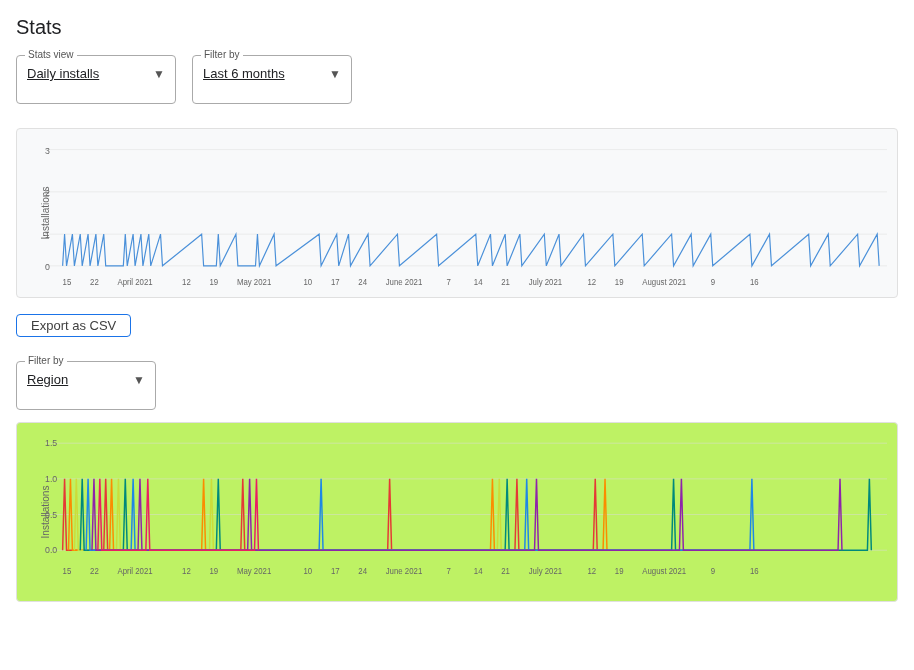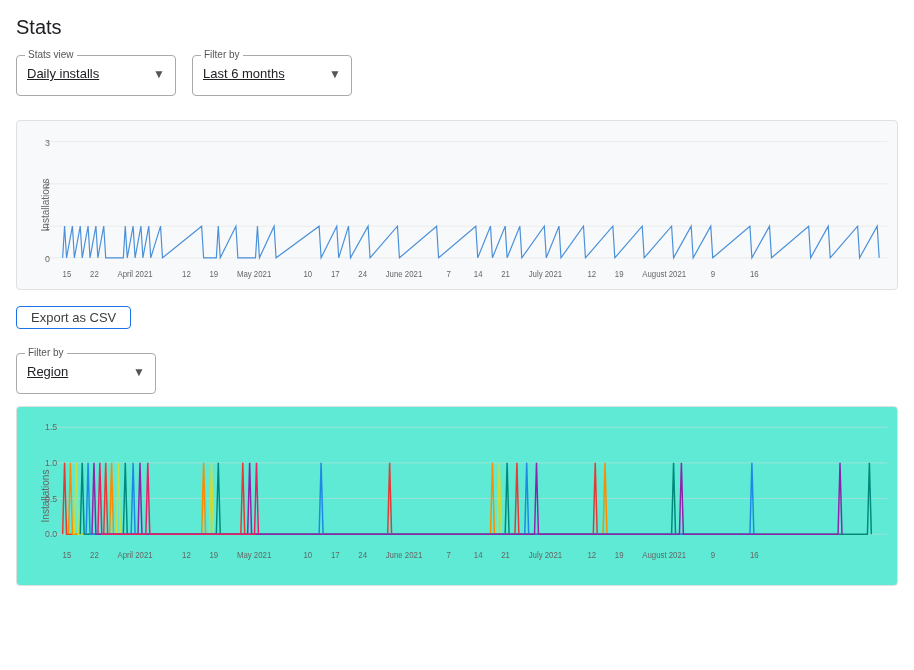--- a/index.html
+++ b/index.html
@@ -6,21 +6,21 @@
     body { font-family: Arial, sans-serif; font-size: 13px; color: #333; background: #fff; padding: 16px; }
 
     .page-title { font-size: 20px; font-weight: 400; margin-bottom: 16px; color: #202124; }
 
     .controls-row { display: flex; gap: 16px; margin-bottom: 24px; }
 
     .select-wrapper {
       position: relative;
       border: 1px solid #aaa;
       border-radius: 4px;
-      padding: 4px 10px 8px 10px;
+      padding: 4px 10px 16px 10px;
       min-width: 160px;
     }
     .select-label {
       font-size: 10px;
       color: #555;
       position: absolute;
       top: -7px;
       left: 8px;
       background: #fff;
       padding: 0 3px;
@@ -74,21 +74,21 @@
       padding: 3px 14px;
       font-size: 13px;
       cursor: pointer;
       margin-bottom: 20px;
     }
 
     .region-section { margin-top: 4px; }
     .region-subtitle { font-size: 12px; color: #1a73e8; margin-bottom: 12px; }
 
     .chart-container2 {
-      background: #5eead4;
+      background: #bef264;
       border: 1px solid #e0e0e0;
       border-radius: 4px;
       padding: 10px 10px 10px 0;
       position: relative;
       height: 180px;
     }
   </style>
 </head>
 <body>
 

